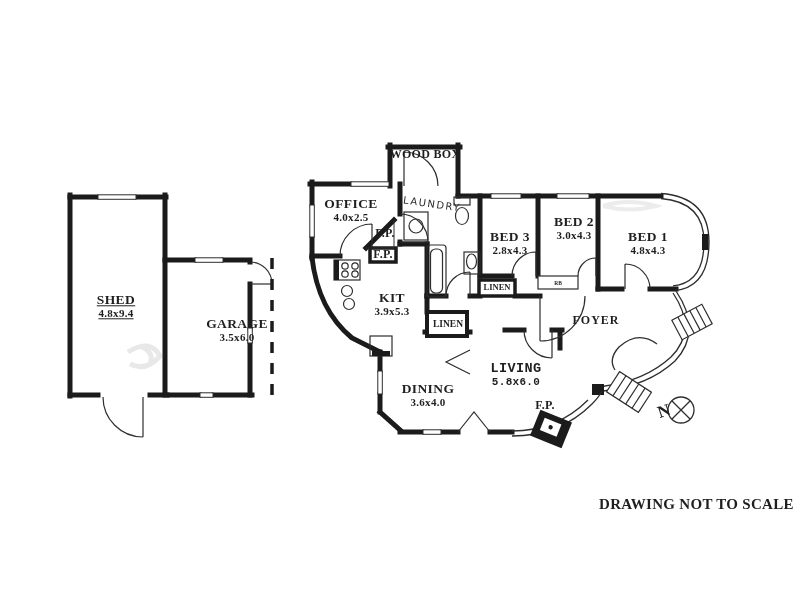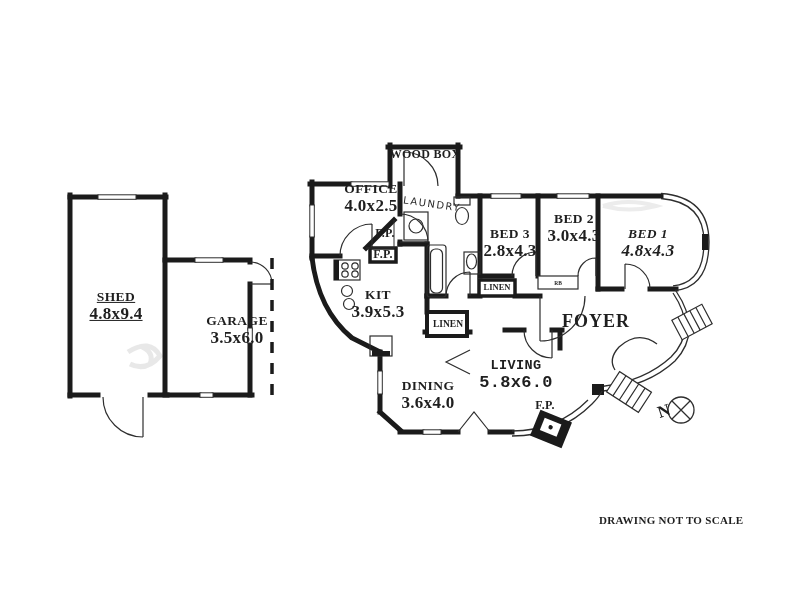--- a/index.html
+++ b/index.html
@@ -3,29 +3,29 @@
 <meta charset="utf-8">
 <style>
   html,body{margin:0;padding:0;background:#ffffff;}
   .page{position:relative;width:800px;height:600px;background:#ffffff;overflow:hidden;
         font-family:"Liberation Serif", serif;color:#1b1b1b;}
   .plan-svg{position:absolute;left:0;top:0;}
   .lbl{position:absolute;transform:translate(-50%,-50%);text-align:center;white-space:nowrap;
        font-weight:bold;color:#1f1f1f;line-height:1.12;}
   .title{font-size:22px;letter-spacing:.5px;line-height:1.25;}
   .room-name{font-size:13.5px;letter-spacing:.4px;}
-  .room-dims{font-size:17px;letter-spacing:.3px;}
-  .foyer{font-size:18px;letter-spacing:1px;}
+  .room-dims{font-size:11px;letter-spacing:.3px;}
+  .foyer{font-size:12px;letter-spacing:1px;}
   .small{font-size:12px;letter-spacing:.3px;text-align:center;}
   .tiny{font-size:5.5px;}
   .linen1{font-size:8.5px;}
   .linen2{font-size:9.5px;}
   .laundry{font-family:"DejaVu Sans", sans-serif;font-weight:normal;font-size:10px;
            letter-spacing:1.5px;transform:translate(-50%,-50%) rotate(8deg);color:#2a2a2a;}
-  .note{font-size:11px;letter-spacing:.3px;transform:none;margin-top:18px;}
+  .note{font-size:15px;letter-spacing:.3px;transform:none;}
   .north{font-size:17px;transform:translate(-50%,-50%) rotate(-18deg);}
 </style>
 </head>
 <body>
 
 <div class="page">
 
   <svg class="plan-svg" width="800" height="600" viewBox="0 0 800 600">
 
     <g stroke="#dedede" fill="none" stroke-width="5" opacity="0.7">
@@ -208,41 +208,41 @@
   <div class="lbl" style="left:116px;top:306px;text-decoration:underline;">
     <div class="room-name">SHED</div>
     <div class="room-dims">4.8x9.4</div>
   </div>
 
   <div class="lbl" style="left:200px;top:330px;margin-left:37px;">
     <div class="room-name">GARAGE</div>
     <div class="room-dims">3.5x6.0</div>
   </div>
 
-  <div class="lbl" style="left:351px;top:198px;margin-left:20px;">
+  <div class="lbl" style="left:351px;top:210px;">
     <div class="room-name">OFFICE</div>
     <div class="room-dims">4.0x2.5</div>
   </div>
 
-  <div class="lbl" style="left:378px;top:304px;">
+  <div class="lbl" style="left:392px;top:304px;">
     <div class="room-name">KIT</div>
     <div class="room-dims">3.9x5.3</div>
   </div>
 
   <div class="lbl" style="left:510px;top:243px;text-align:center;">
     <div class="room-name">BED 3</div>
     <div class="room-dims">2.8x4.3</div>
   </div>
 
   <div class="lbl" style="left:574px;top:228px;">
     <div class="room-name">BED 2</div>
     <div class="room-dims">3.0x4.3</div>
   </div>
 
-  <div class="lbl" style="left:648px;top:243px;font-style:italic;">
+  <div class="lbl" style="left:648px;top:243px;">
     <div class="room-name">BED 1</div>
     <div class="room-dims">4.8x4.3</div>
   </div>
 
   <div class="lbl" style="left:428px;top:395px;">
     <div class="room-name">DINING</div>
     <div class="room-dims">3.6x4.0</div>
   </div>
 
   <div class="lbl" style="left:516px;top:375px;font-family:Liberation Mono, monospace;">

